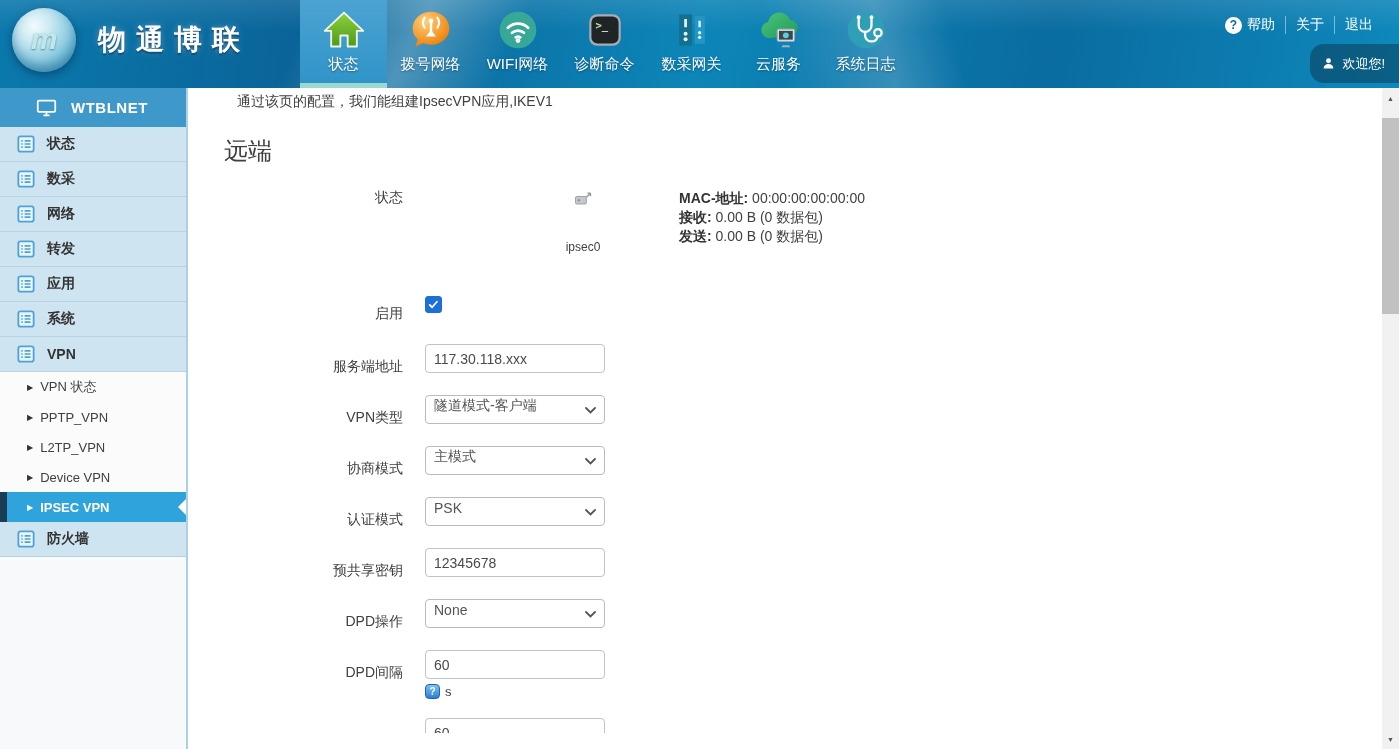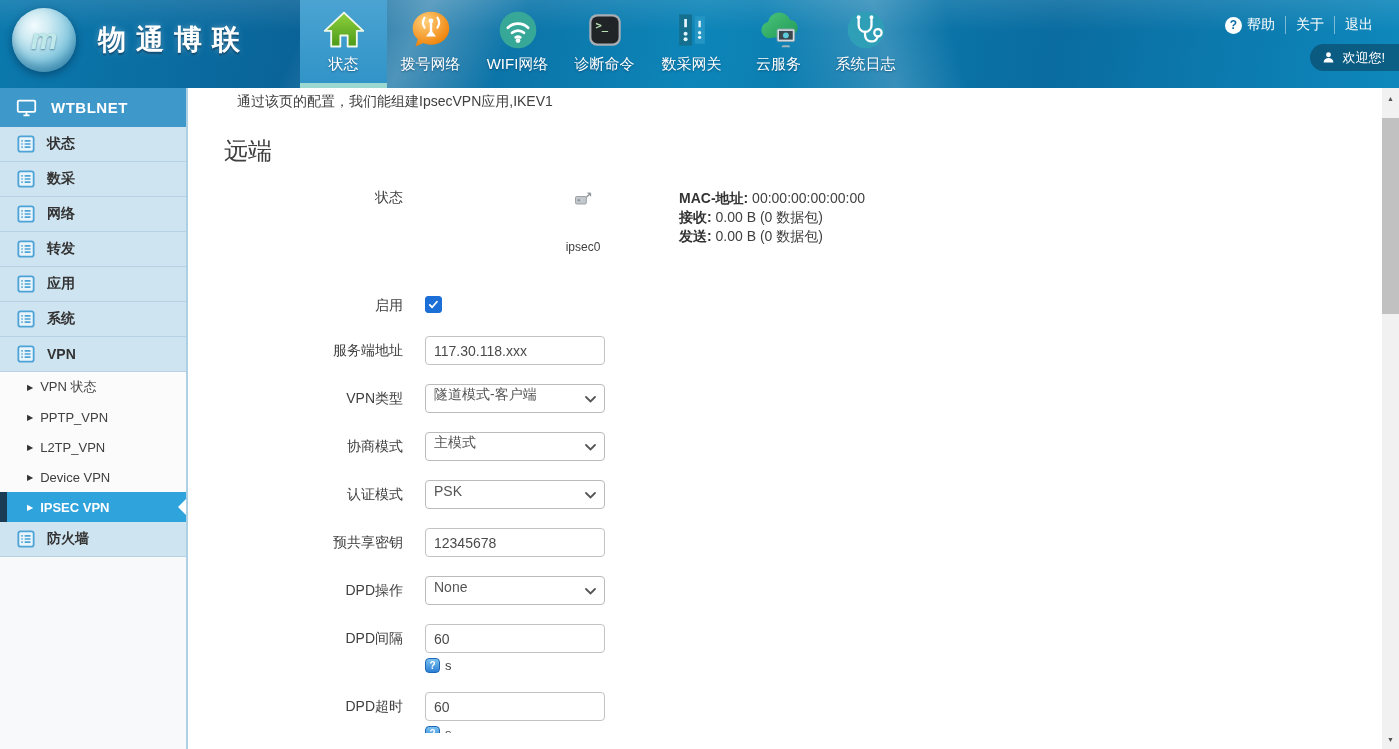--- a/index.html
+++ b/index.html
@@ -29,29 +29,29 @@
   .nav-item .nicon { margin-top:7px; width:46px; height:46px; display:flex; align-items:center; justify-content:center; }
   .nav-item .nlabel { margin-top:2px; font-size:15px; color:#fff; text-shadow:0 1px 2px rgba(0,40,70,.5); }
   .nav-item.active { background:linear-gradient(180deg,#4ba3d2 0%,#2f93c7 100%); }
   .nav-item.active::after { content:""; position:absolute; left:0; right:0; bottom:0; height:5px; background:#9bd8d0; }
 
   .top-links { position:absolute; right:16px; top:16px; display:flex; align-items:center; }
   .top-link { display:flex; align-items:center; color:#fff; font-size:14px; cursor:pointer; padding:0 10px; }
   .top-link + .top-link { border-left:1px solid rgba(255,255,255,.45); }
   .help-badge { width:17px; height:17px; border-radius:50%; background:#fff; color:#0a6ca3;
     font-weight:bold; font-size:12px; display:flex; align-items:center; justify-content:center; margin-right:5px; }
-  .welcome { position:absolute; right:0; top:44px; height:27px; padding:0 14px 0 12px;
+  .welcome { position:absolute; right:0; top:44px; height:39px; padding:0 14px 0 12px;
     background:rgba(8,44,66,.45); border-radius:14px 0 0 14px; display:flex; align-items:center;
     color:#fff; font-size:13px; cursor:pointer; }
   .welcome svg { margin-right:7px; }
 
   
   .sidebar { position:absolute; left:0; top:88px; width:188px; height:661px; background:#f8f9fa;
     border-right:2px solid #aed0e4; }
-  .side-header { height:39px; background:#3e98ca; display:flex; align-items:center; padding-left:16px;
+  .side-header { height:39px; background:#3e98ca; display:flex; align-items:center; padding-left:36px;
     color:#fff; font-weight:bold; font-size:15px; letter-spacing:.5px; }
   .side-header svg { margin-right:14px; }
   .side-item { height:35px; background:#cfe4f1; border-bottom:1px solid #b7d2e5; display:flex;
     align-items:center; padding-left:17px; font-size:14px; font-weight:bold; color:#333; cursor:pointer; }
   .side-item .sicon { margin-right:12px; display:flex; }
   .sub-list { background:#fbfbfb; }
   .sub-item { height:30px; display:flex; align-items:center; padding-left:27px; font-size:13px;
     color:#404040; cursor:pointer; position:relative; }
   .sub-arrow { font-size:8px; color:#333; margin-right:7px; }
   .sub-item.active { background:#2fa3dc; color:#fff; font-weight:bold; border-left:7px solid #1b3c55; padding-left:20px; }
@@ -66,21 +66,21 @@
 
   .status-row { display:flex; margin-top:22px; align-items:flex-start; }
   .label-col { width:215px; text-align:right; font-size:14px; color:#404040; flex:0 0 auto; }
   .iface-block { margin-left:157px; width:46px; display:flex; flex-direction:column; align-items:center;gap:28px; }
   .iface-name { margin-top:3px; font-size:12px; color:#404040; }
   .status-info { margin-left:73px; font-size:14px; color:#404040; line-height:19px; }
   .status-info b { color:#333; }
 
   .form { margin-top:42px; }
   .frow { display:flex; align-items:flex-start; margin-bottom:19px; }
-  .frow .flabel { width:215px; text-align:right; font-size:14px; color:#404040; padding-top:6px; flex:0 0 auto; }
+  .frow .flabel { width:215px; text-align:right; font-size:14px; color:#404040; padding-top:6px; flex:0 0 auto;margin-top:8px; }
   .frow .ctrl { margin-left:22px; }
   .frow.cb-row { margin-bottom:21px; }
   .frow.cb-row .flabel { padding-top:1px; }
   .checkbox { width:17px; height:17px; border-radius:3px; background:#1b6fd6; border:1px solid #1b6fd6;
     display:flex; align-items:center; justify-content:center; cursor:pointer; }
   .text-input { width:180px; height:29px; border:1px solid #c3c3c3; border-radius:4px; padding:0 8px;
     font-size:14px; color:#4a4a4a; font-family:"Liberation Sans","DejaVu Sans",sans-serif; outline:none; background:#fff; }
   .select { width:180px; height:29px; border:1px solid #bbb; border-radius:4px; padding:0 26px 8px 8px;
     font-size:14px; color:#555; background:#fff; position:relative; display:flex; align-items:center; cursor:pointer; }
   .select .chev { position:absolute; right:8px; top:11px; }

